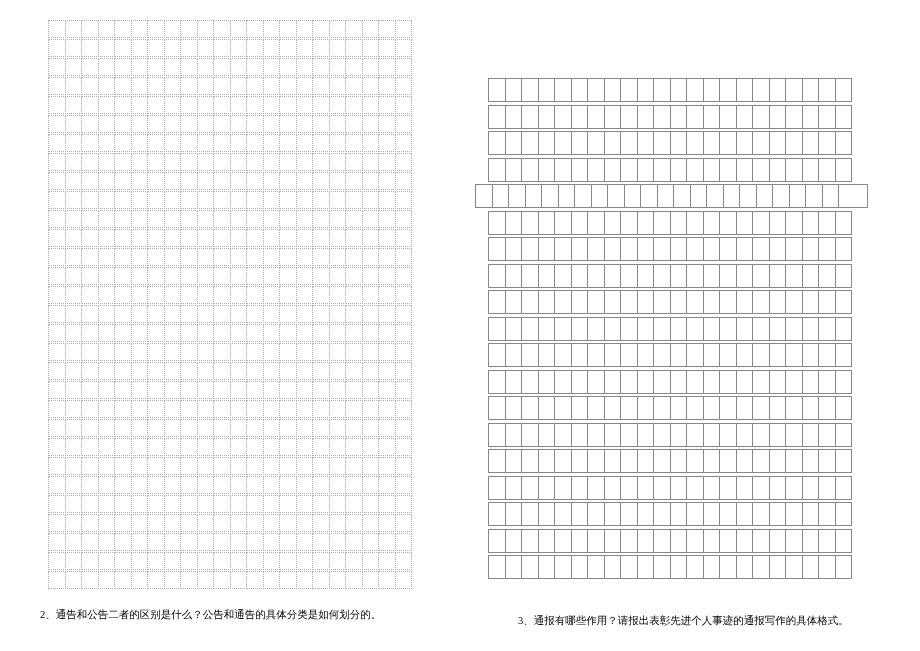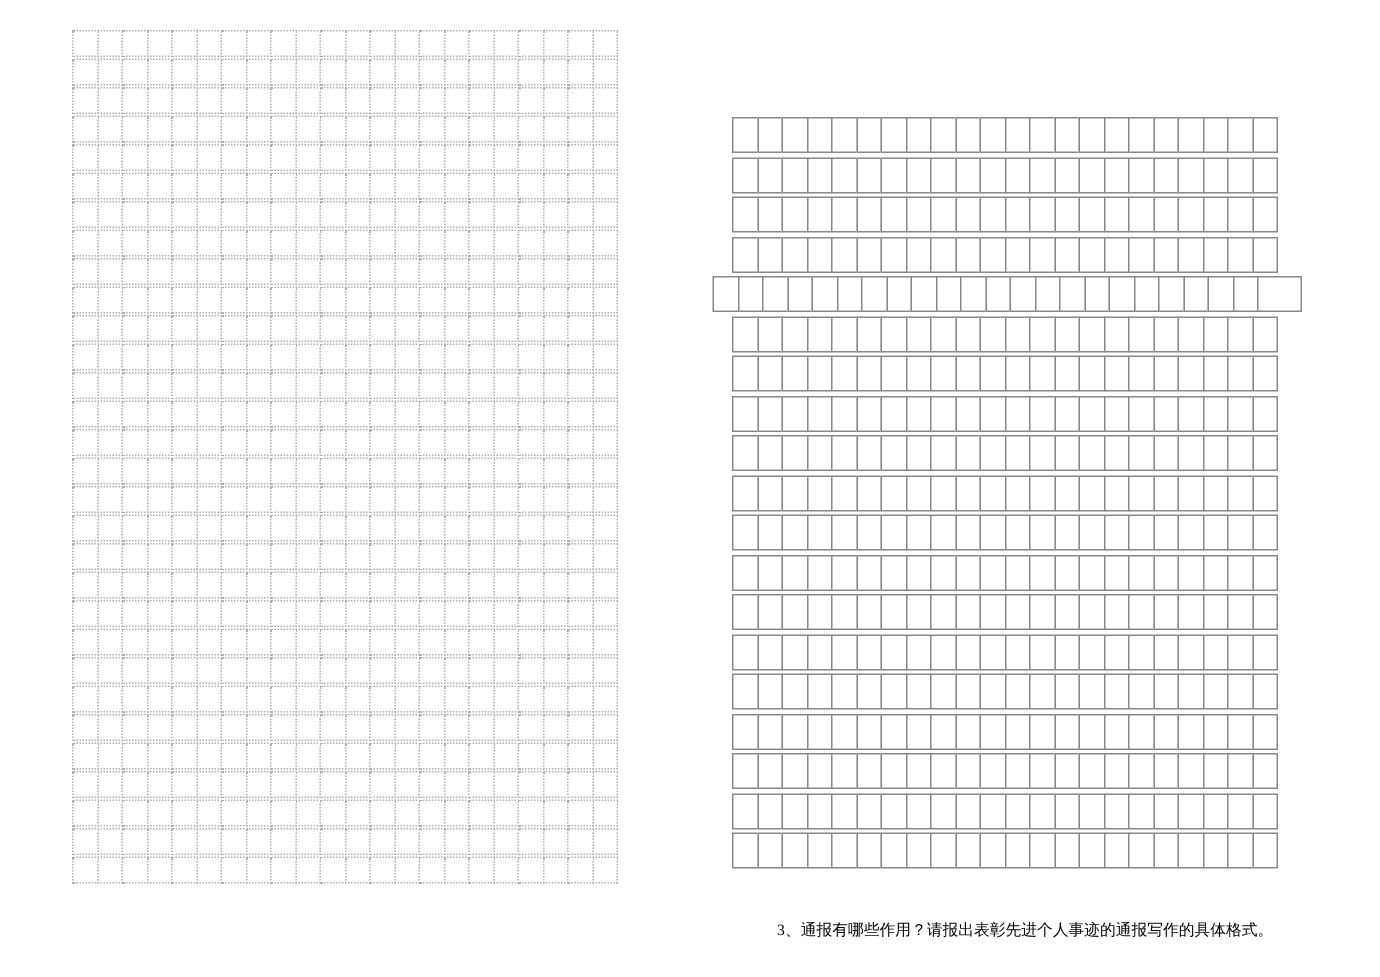--- a/index.html
+++ b/index.html
@@ -801,20 +801,23 @@
           <div class="cell"></div>
           <div class="cell"></div>
           <div class="cell"></div>
           <div class="cell"></div>
           <div class="cell"></div>
           <div class="cell"></div>
           <div class="cell"></div>
           <div class="cell"></div>
         </div>
       </div>
+    <div class="question q-left">
+      <span>2、</span><span>通告和公告二者的区别是什么？公告和通告的具体分类是如何划分的。</span>
+    </div>
   </div>
   <div class="column right">
     <div class="grid" id="right-grid">
         <div class="grid-row">
           <div class="cell solid"></div>
           <div class="cell solid"></div>
           <div class="cell solid"></div>
           <div class="cell solid"></div>
           <div class="cell solid"></div>
           <div class="cell solid"></div>

